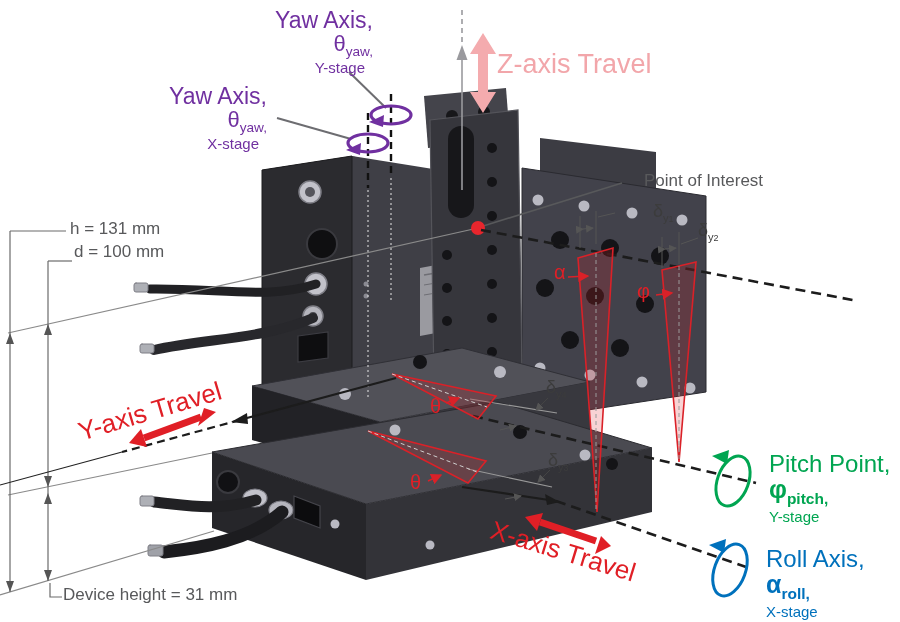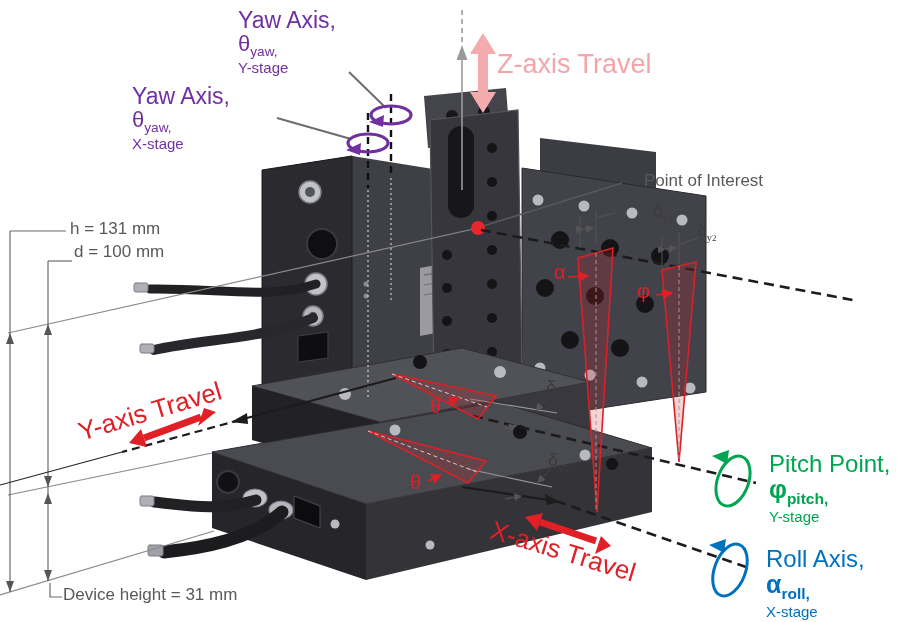--- a/index.html
+++ b/index.html
@@ -5,21 +5,21 @@
   html,body{margin:0;padding:0;background:#fff;}
   #canvas{position:relative;width:900px;height:622px;background:#fff;overflow:hidden;
           font-family:"Liberation Sans", sans-serif;}
   #scene{position:absolute;left:0;top:0;z-index:1;}
   .lbl{position:absolute;z-index:3;white-space:nowrap;line-height:1.05;}
   .gray{color:#58595b;font-size:17px;}
   .purple{color:#7030a0;}
   .pink{color:#f2a6aa;font-size:27px;}
   .green{color:#00a551;}
   .blue{color:#0071bc;}
-  .axis-block{text-align:left;}
+  .axis-block{text-align:right;}
   .axis-block .l1{font-size:23px;}
   .axis-block .l2{font-size:22px;}
   .axis-block .l3{font-size:15px;padding-right:8px;}
   sub{font-size:0.62em;}
   sub.ss{font-size:0.5em;}
   .rot-lbl{font-size:26px;color:#e01f26;text-align:center;width:200px;}
   .delta{color:#3c3c3c;font-size:18px;}
   .greek{font-size:20px;color:#e01f26;}
   .rt-block .l1{font-size:24px;}
   .rt-block .l2{font-size:25px;font-weight:bold;}
@@ -295,21 +295,21 @@
   <div class="l3">Y-stage</div>
 </div>
 
 <div class="lbl rt-block blue" style="left:766px;top:546px;">
   <div class="l1">Roll Axis,</div>
   <div class="l2"><span>α</span><sub>roll,</sub></div>
   <div class="l3">X-stage</div>
 </div>
 
 <div class="lbl delta" style="left:616px;top:202px;margin-left:37px;"><span>δ</span><sub>y</sub><sub class="ss">1</sub></div>
-<div class="lbl delta" style="left:698px;top:221px;font-family:Liberation Serif, serif;"><span>δ</span><sub>y</sub><sub class="ss">2</sub></div>
+<div class="lbl delta" style="left:698px;top:221px;"><span>δ</span><sub>y</sub><sub class="ss">2</sub></div>
 <div class="lbl delta" style="left:546px;top:378px;"><span>δ</span><sub>y</sub><sub class="ss">4</sub></div>
 <div class="lbl delta" style="left:548px;top:451px;"><span>δ</span><sub>y</sub><sub class="ss">3</sub></div>
 
 <div class="lbl greek" style="left:554px;top:262px;">α</div>
 <div class="lbl greek" style="left:637px;top:281px;">φ</div>
 <div class="lbl greek" style="left:430px;top:396px;">θ</div>
 <div class="lbl greek" style="left:410px;top:472px;">θ</div>
 
 </div>
 

